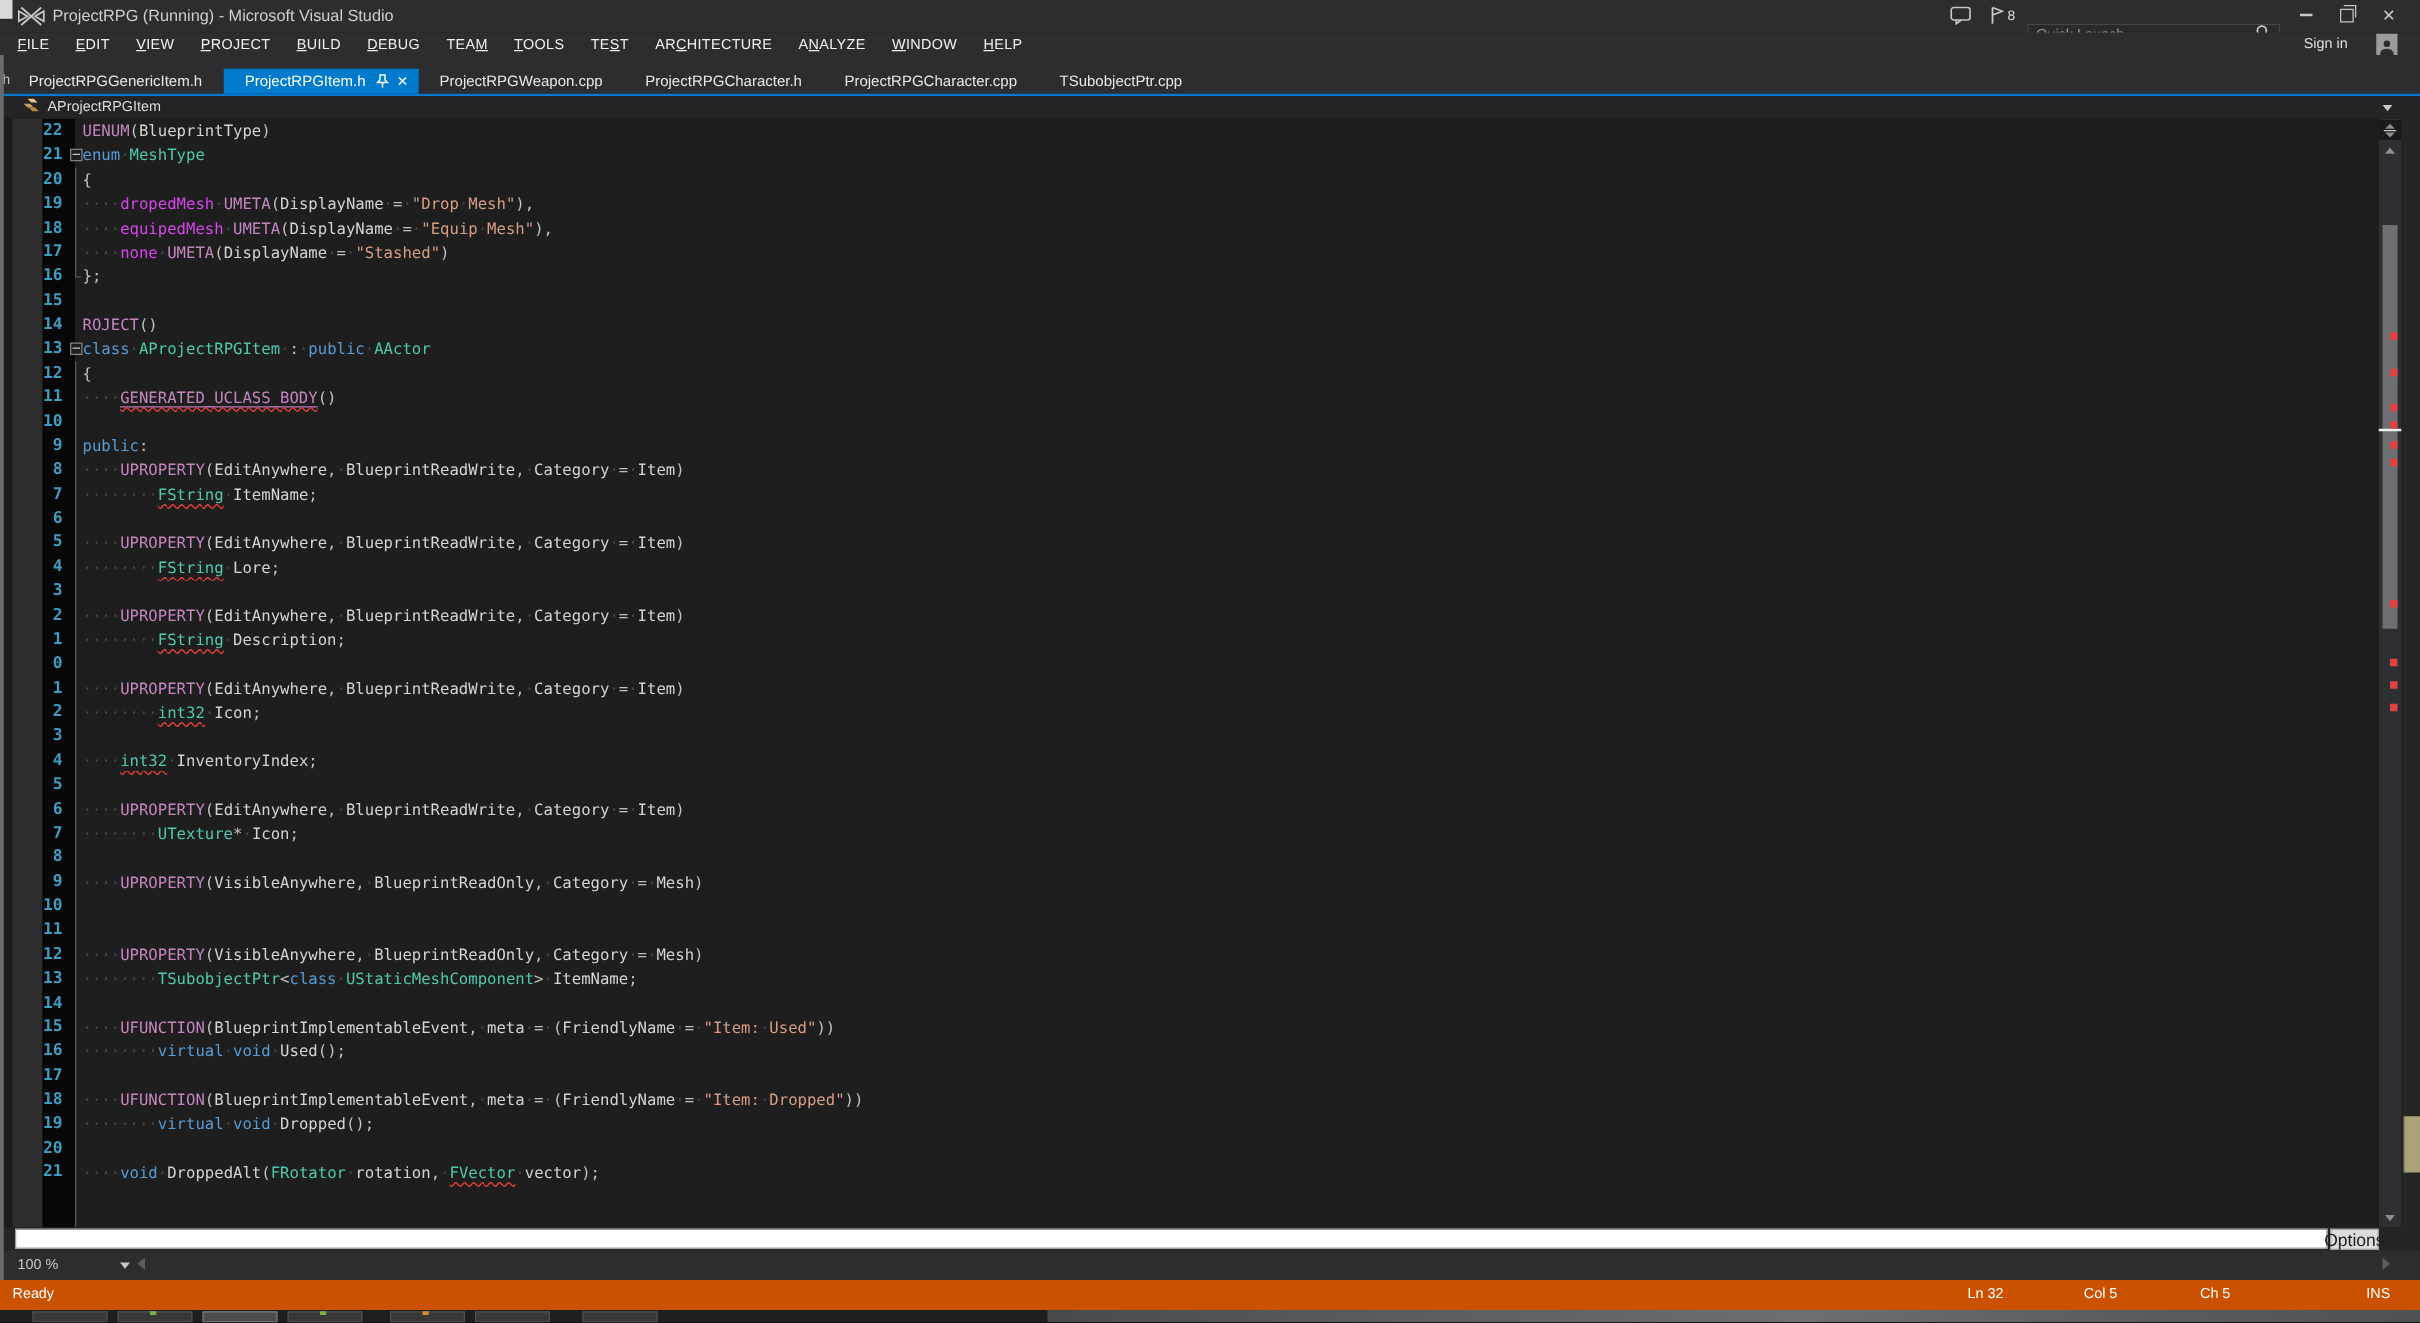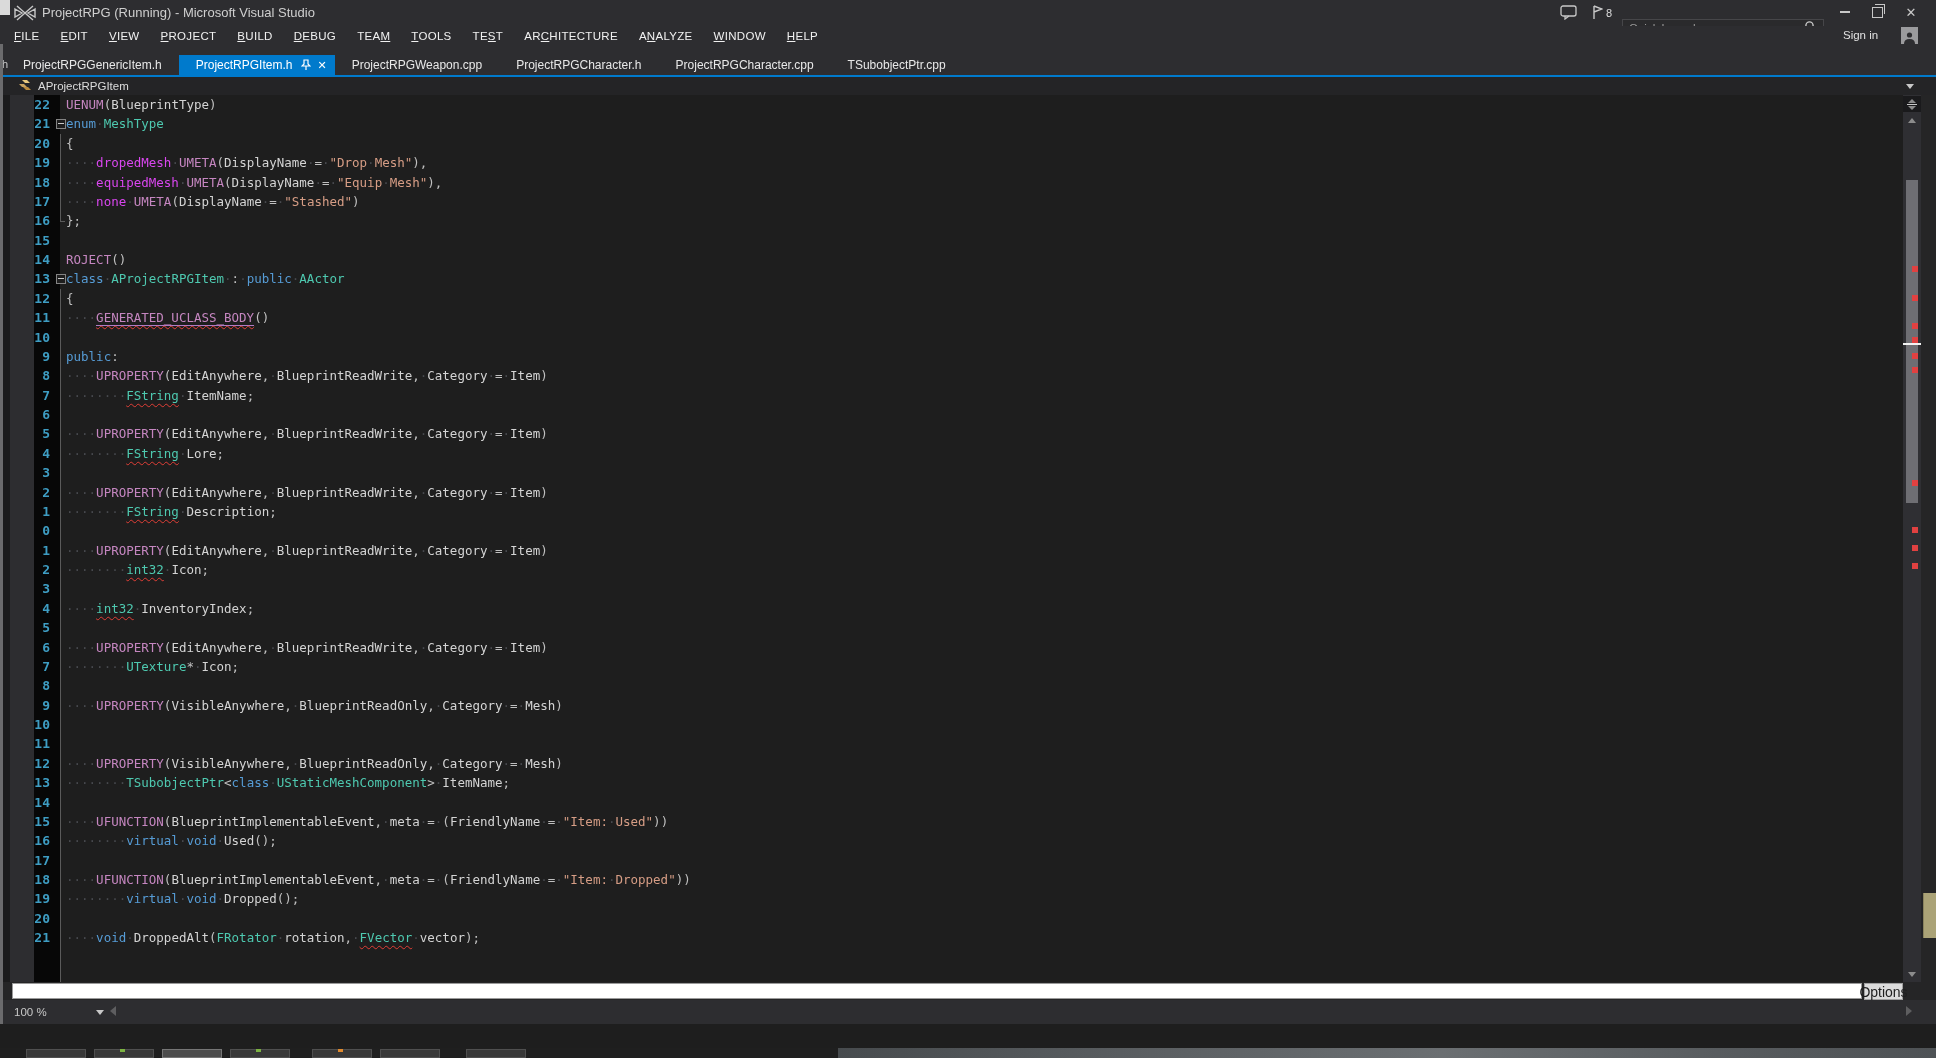--- a/index.html
+++ b/index.html
@@ -472,20 +472,27 @@
   <div class="options-btn">Options</div>
 
   <div class="zoomrow"></div>
   <div class="zoom-ctl">
     <span>100 %</span>
     <span class="zoom-arrow"></span>
   </div>
   <span class="hleft"></span>
   <span class="hright"></span>
 
+  <div class="statusbar">
+    <span class="st-ready">Ready</span>
+    <span class="st-ln">Ln 32</span>
+    <span class="st-col">Col 5</span>
+    <span class="st-ch">Ch 5</span>
+    <span class="st-ins">INS</span>
+  </div>
 
   <div class="taskbar"></div>
   <div class="tk-photo"></div>
   <div id="tk-buttons">
       <div class="tk-btn" style="left: 26px;"></div>
       <div class="tk-btn" style="left: 94px;"></div>
       <div class="tk-dot" style="left: 120px; background: rgb(124, 179, 66);"></div>
       <div class="tk-btn hl" style="left: 162px;"></div>
       <div class="tk-btn" style="left: 230px;"></div>
       <div class="tk-dot" style="left: 256px; background: rgb(124, 179, 66);"></div>

